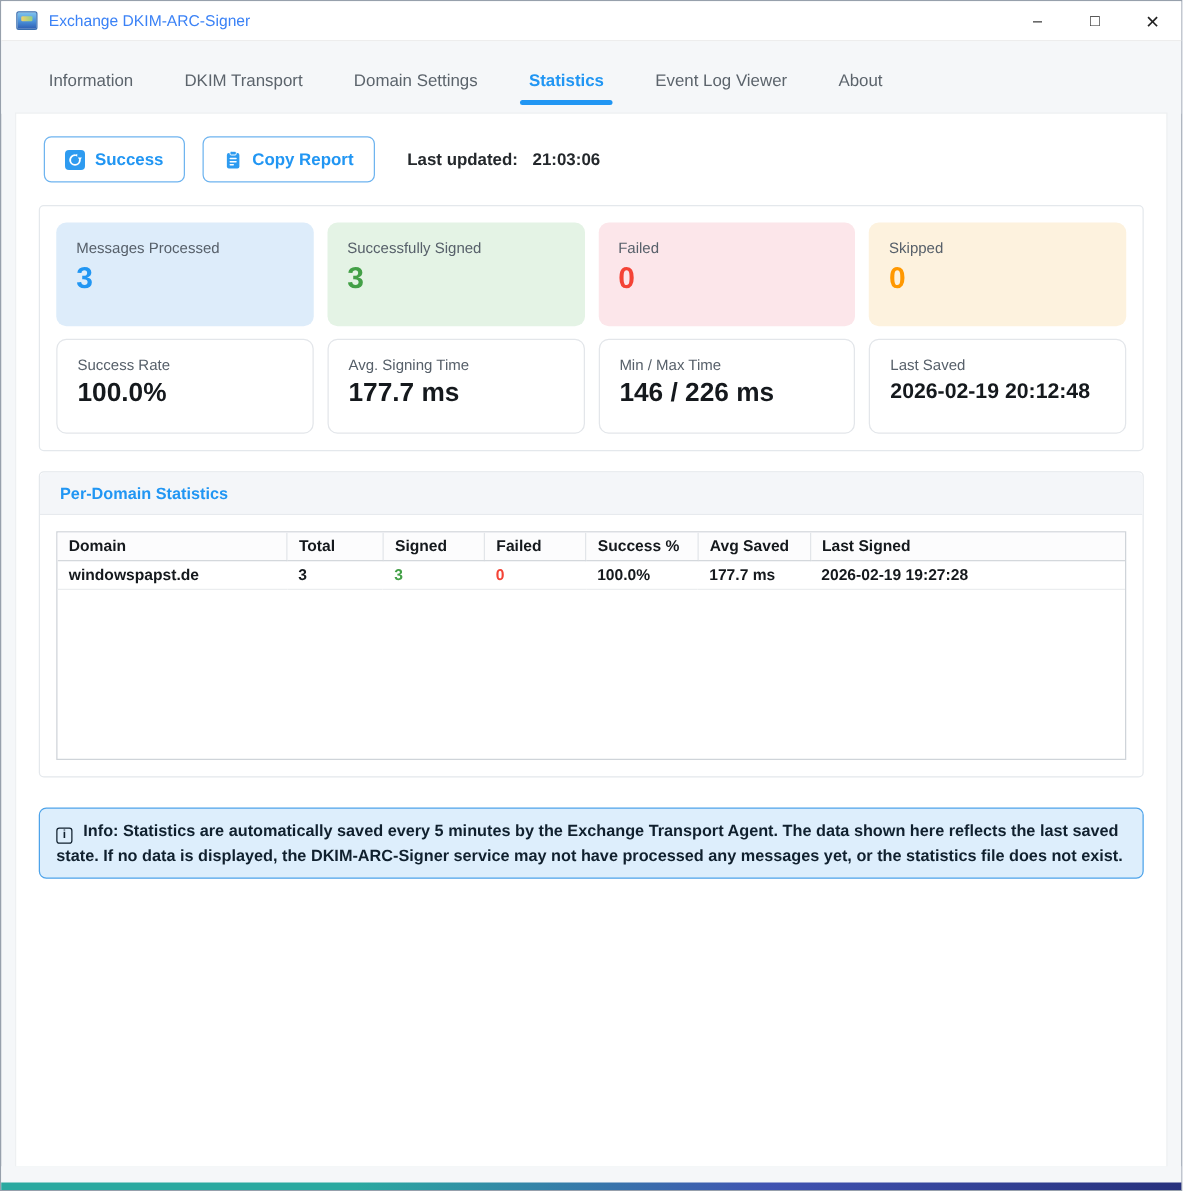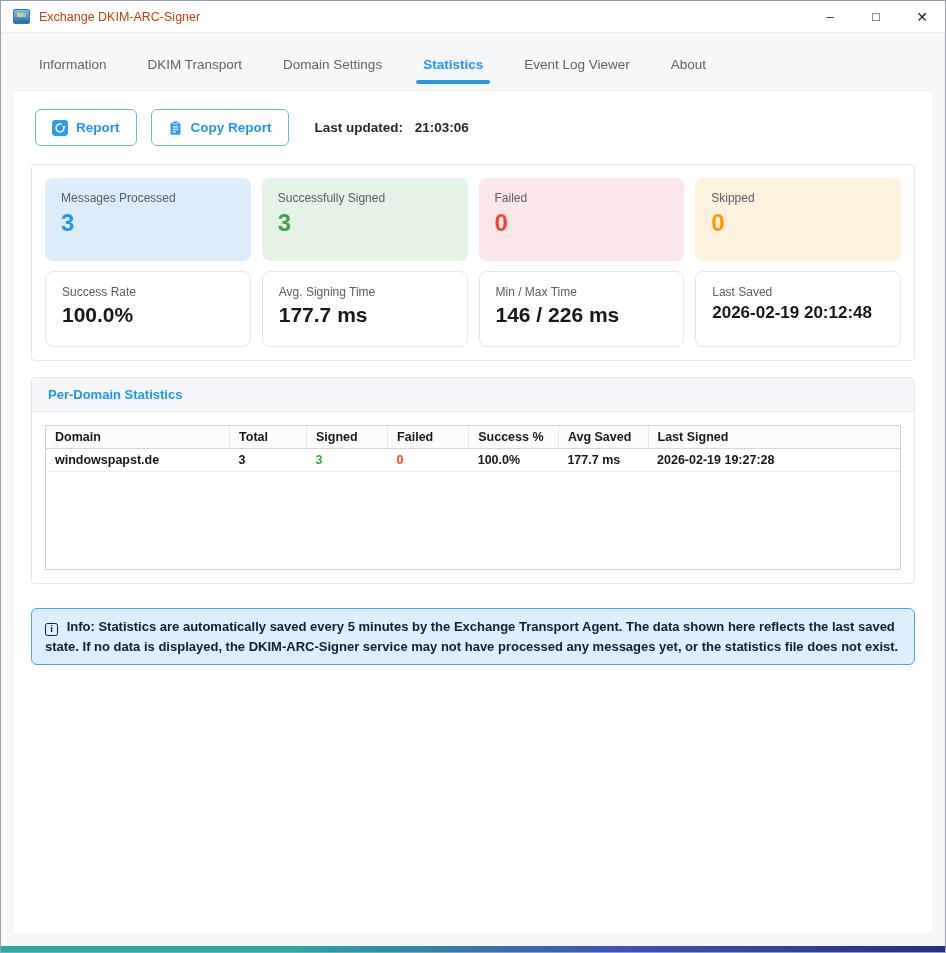--- a/index.html
+++ b/index.html
@@ -15,21 +15,21 @@
   
   .titlebar {
     height:32px; background:#ffffff; display:flex; align-items:center;
     flex:0 0 auto; border-bottom:1px solid #ededed;
   }
   .app-icon { width:17px; height:15px; margin-left:12px; border-radius:2px;
     background:linear-gradient(180deg,#7ec3ee 0%,#4a90d9 55%,#2f5fb3 100%);
     border:1px solid #3a6fb0; position:relative; }
   .app-icon::after { content:""; position:absolute; left:3px; top:3px; width:9px; height:4px;
     background:linear-gradient(90deg,#f3d26a,#8fd08a); border-radius:1px; }
-  .title-text { margin-left:9px; font-size:12.5px; color:#c2410c; }
+  .title-text { margin-left:9px; font-size:12.5px; color:#3b82f6; }
   .win-controls { margin-left:auto; display:flex; height:100%; }
   .win-btn { width:46px; height:100%; display:flex; align-items:center; justify-content:center;
     font-size:13px; color:#222; background:transparent; border:none; cursor:default; }
   .win-btn.close { font-size:14px; }
   
   .tabbar {
     display:flex; gap:41px; padding:24px 0 0 38px; height:58px; flex:0 0 auto;
     background:#f5f7f9; align-items:flex-start;
   }
   .tab { font-size:13.5px; color:#5c646c; padding-bottom:12px; position:relative; cursor:default; }
@@ -67,21 +67,21 @@
   .card .lbl { font-size:12px; color:#57606a; margin-bottom:4px; }
   .card .num { font-size:24px; font-weight:700; line-height:1.15; }
   .card.c-blue   { background:#ddecfa; } .card.c-blue .num   { color:#2196f3; }
   .card.c-green  { background:#e4f3e5; } .card.c-green .num  { color:#43a047; }
   .card.c-red    { background:#fce6ea; } .card.c-red .num    { color:#f44336; }
   .card.c-orange { background:#fdf2de; } .card.c-orange .num { color:#ff9800; }
   .card.c-plain  { background:#fff; border:1px solid #e3e6ea; min-height:76px; }
   .card.c-plain .num { font-size:21px; color:#15191d; }
   .card.c-plain .num.small { font-size:17px; }
   
-  .table-wrap { border:1px solid #cfd4d9; height:145px; overflow:hidden; background:#fff; }
+  .table-wrap { border:1px solid #cfd4d9; height:183px; overflow:hidden; background:#fff; }
   table { width:100%; border-collapse:collapse; font-size:12.5px; color:#15191d; }
   th {
     font-weight:700; text-align:left; padding:4px 9px; background:#fcfcfd;
     border-right:1px solid #e2e5e9; border-bottom:1px solid #d4d8dc; white-space:nowrap;
   }
   th:last-child { border-right:none; }
   td { padding:4px 9px; font-weight:600; border-bottom:1px solid #ebedef; white-space:nowrap; }
   th.c, td.c { text-align:left; }
   td.green { color:#43a047; } td.red { color:#f44336; }
   col.col-domain{width:21.5%} col.col-total{width:9%} col.col-signed{width:9.5%}
@@ -131,21 +131,21 @@
     <div class="toolbar">
       <button class="btn">
         <span>
           <svg width="16" height="16" viewBox="0 0 16 16">
             <rect width="16" height="16" rx="3.2" fill="#2e9bf0"></rect>
             <path d="M8 4.1a3.9 3.9 0 1 0 3.9 3.9" fill="none" stroke="#fff" stroke-width="1.5" stroke-linecap="round"></path>
             <path d="M11.9 8.3 10.3 6h3.2z" fill="#fff"></path>
             <path d="M8 4.1 9.8 2.9 9.8 5.3z" fill="#fff"></path>
           </svg>
         </span>
-        <span>Report</span>
+        <span>Success</span>
       </button>
       <button class="btn">
         <span>
           <svg width="15" height="16" viewBox="0 0 15 16">
             <rect x="2.5" y="2.4" width="10" height="12.4" rx="1.6" fill="#2e9bf0"></rect>
             <rect x="5" y="1" width="5" height="3" rx="1" fill="#2e9bf0" stroke="#fff" stroke-width="0.8"></rect>
             <rect x="4.6" y="6.2" width="5.8" height="1.2" rx="0.6" fill="#fff"></rect>
             <rect x="4.6" y="8.7" width="5.8" height="1.2" rx="0.6" fill="#fff"></rect>
             <rect x="4.6" y="11.2" width="3.6" height="1.2" rx="0.6" fill="#fff"></rect>
           </svg>

